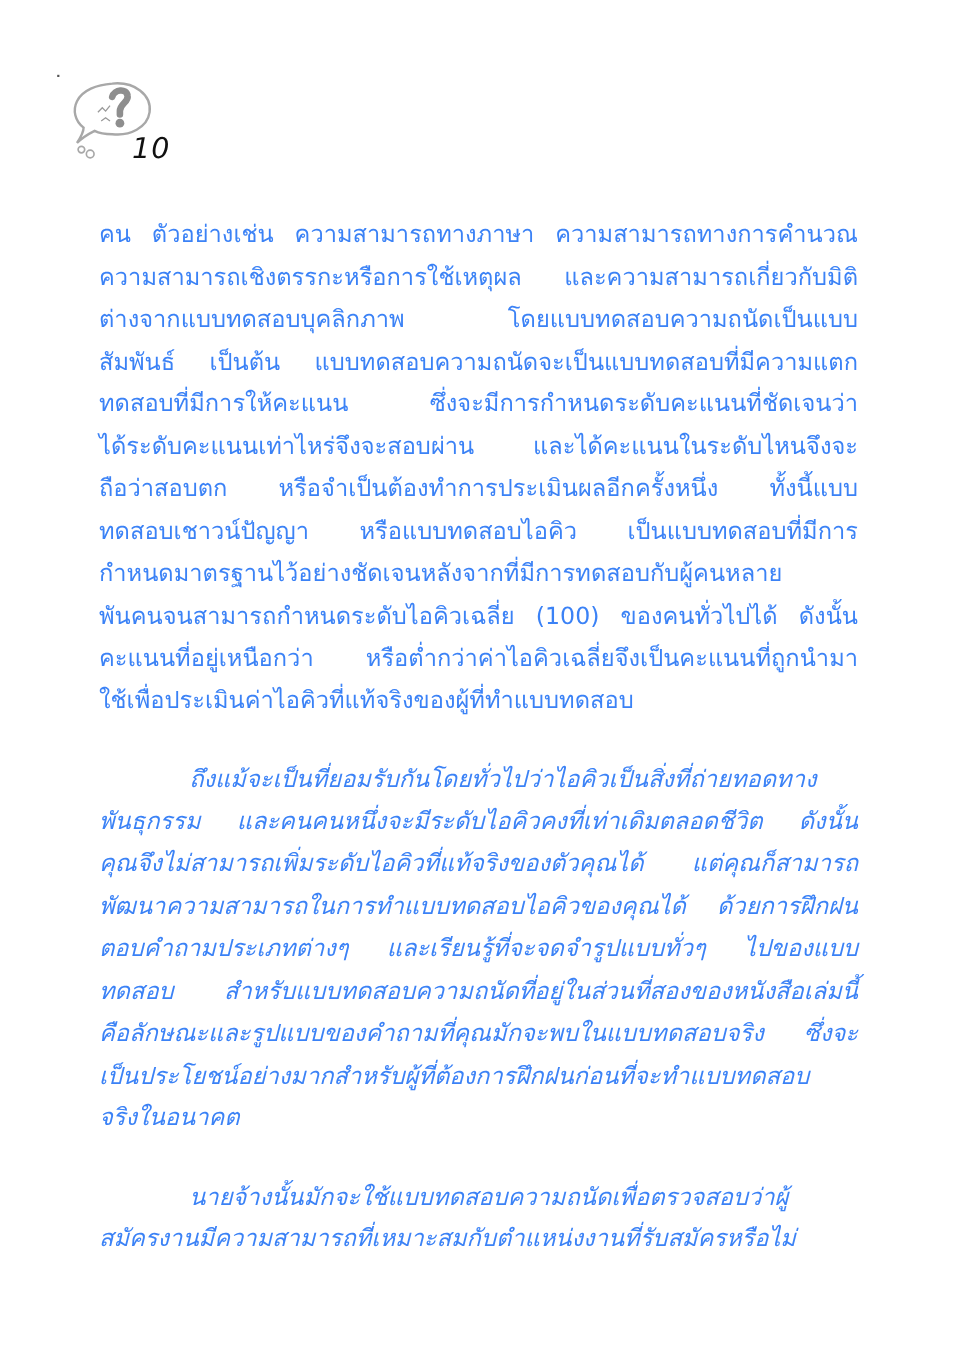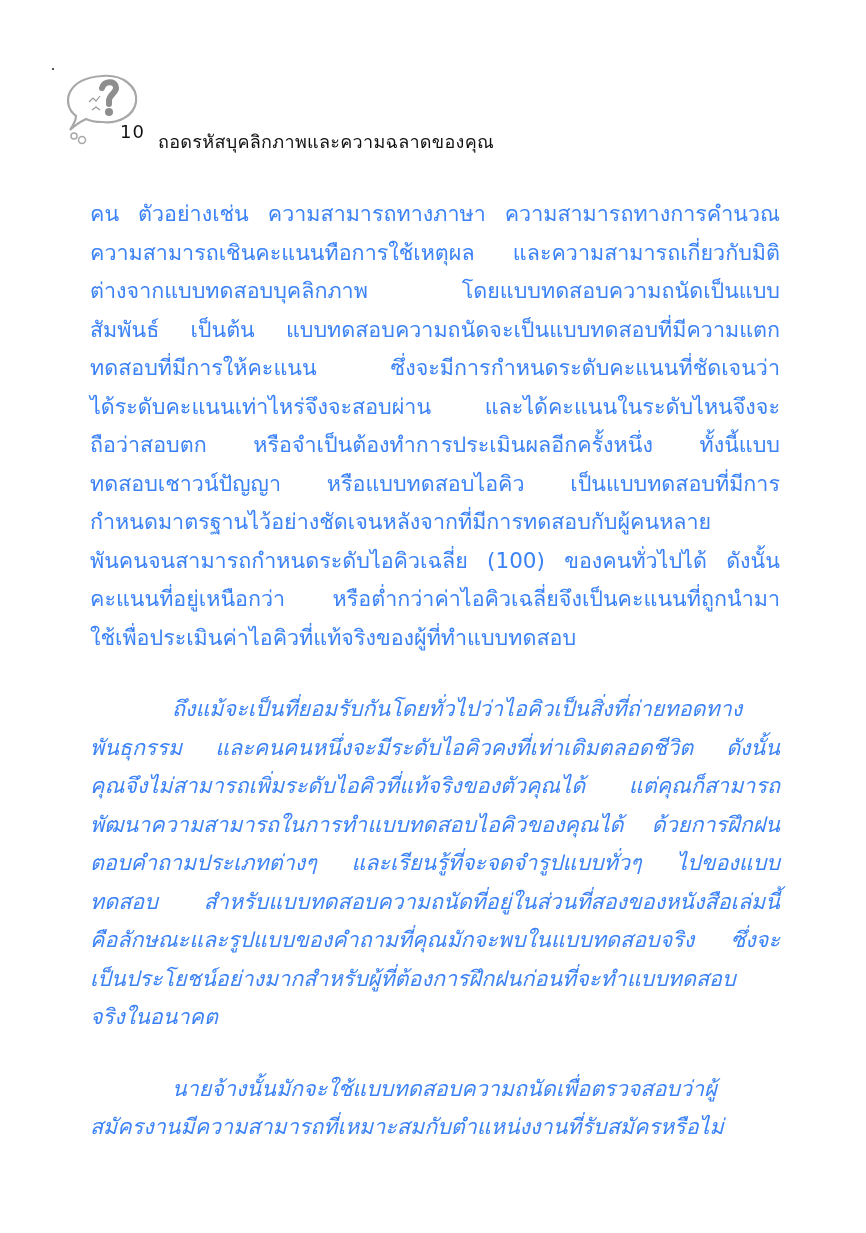--- a/index.html
+++ b/index.html
@@ -1,20 +1,20 @@
 <!DOCTYPE html>
 <html><head>
 <meta charset="utf-8">
 <style>
   html, body { margin: 0; padding: 0; background: #ffffff; }
   body { width: 866px; height: 1233px; position: relative; overflow: hidden; font-family: "DejaVu Sans", sans-serif; color: #000; }
   .dot { position: absolute; left: 52px; top: 68px; width: 2px; height: 2px; background: #555; }
   .header { position: absolute; left: 62px; top: 70px; width: 500px; height: 90px; }
   .bubble-icon { position: absolute; left: 0; top: 0; width: 80px; height: 80px; }
-  .page-number { position: absolute; left: 58px; top: 51px; font-family: "DejaVu Sans", sans-serif; font-size: 18px; color: #111; letter-spacing: 1px; }
+  .page-number { position: absolute; left: 58px; top: 51px; font-family: "DejaVu Sans", sans-serif; font-style: italic; font-size: 26px; color: #111; letter-spacing: 1px; }
   .running-title { position: absolute; left: 96px; top: 57px; font-family: "DejaVu Sans", sans-serif; font-size: 18px; color: #111; letter-spacing: 0.3px; }
   .body-text { position: absolute; left: 90px; top: 195px; width: 690px; font-family: "DejaVu Sans", sans-serif; font-size: 21.5px; line-height: 38.5px; color: #3b82f6; }
   .para { margin: 0; text-align: justify; text-align-last: left; }
   .para + .para { margin-top: 33px; font-style: italic; }
   .line { display: block; white-space: nowrap; text-align-last: justify; }
   .line.last { text-align-last: left; }
 </style>
 </head>
 <body>
 
@@ -24,27 +24,26 @@
   <svg class="bubble-icon" viewBox="0 0 80 80">
     <path d="M40 6 C60 4 76 16 74 32 C72 46 56 54 40 52 C34 52 28 51 24 49 C18 52 12 56 8 60 C12 54 14 50 14 46 C6 40 4 30 8 22 C13 12 26 7 40 6 Z" fill="none" stroke="#a8a8a8" stroke-width="2.2"></path>
     <path d="M40 18 C42 11 53 10 54 17 C55 23 47 24 47 31 L47 34" fill="none" stroke="#8e8e8e" stroke-width="6" stroke-linecap="round"></path>
     <circle cx="47" cy="42" r="4" fill="#8e8e8e"></circle>
     <path d="M27 32 L31 28 L34 31 L38 26" fill="none" stroke="#9a9a9a" stroke-width="1.2"></path>
     <path d="M30 40 L34 37 L38 40" fill="none" stroke="#9a9a9a" stroke-width="1.2"></path>
     <circle cx="12" cy="66" r="3" fill="none" stroke="#a8a8a8" stroke-width="1.5"></circle>
     <circle cx="20" cy="70" r="3.5" fill="none" stroke="#a8a8a8" stroke-width="1.5"></circle>
   </svg>
   <span class="page-number">10</span>
-  <span class="running-title">ถอดรหัสบุคลิกภาพและความฉลาดของคุณ</span>
 </div>
 
 <div class="body-text">
   <p class="para">
     <span class="line">คน ตัวอย่างเช่น ความสามารถทางภาษา ความสามารถทางการคำนวณ</span>
-    <span class="line">ความสามารถเชินคะแนนทือการใช้เหตุผล และความสามารถเกี่ยวกับมิติ</span>
+    <span class="line">ความสามารถเชิงตรรกะหรือการใช้เหตุผล และความสามารถเกี่ยวกับมิติ</span>
     <span class="line">ต่างจากแบบทดสอบบุคลิกภาพ   โดยแบบทดสอบความถนัดเป็นแบบ</span>
     <span class="line">สัมพันธ์ เป็นต้น แบบทดสอบความถนัดจะเป็นแบบทดสอบที่มีความแตก</span>
     <span class="line">ทดสอบที่มีการให้คะแนน  ซึ่งจะมีการกำหนดระดับคะแนนที่ชัดเจนว่า</span>
     <span class="line">ได้ระดับคะแนนเท่าไหร่จึงจะสอบผ่าน และได้คะแนนในระดับไหนจึงจะ</span>
     <span class="line">ถือว่าสอบตก  หรือจำเป็นต้องทำการประเมินผลอีกครั้งหนึ่ง ทั้งนี้แบบ</span>
     <span class="line">ทดสอบเชาวน์ปัญญา หรือแบบทดสอบไอคิว เป็นแบบทดสอบที่มีการ</span>
     <span class="line">กำหนดมาตรฐานไว้อย่างชัดเจนหลังจากที่มีการทดสอบกับผู้คนหลาย</span>
     <span class="line">พันคนจนสามารถกำหนดระดับไอคิวเฉลี่ย (100) ของคนทั่วไปได้ ดังนั้น</span>
     <span class="line">คะแนนที่อยู่เหนือกว่า หรือต่ำกว่าค่าไอคิวเฉลี่ยจึงเป็นคะแนนที่ถูกนำมา</span>
     <span class="line last">ใช้เพื่อประเมินค่าไอคิวที่แท้จริงของผู้ที่ทำแบบทดสอบ</span>

